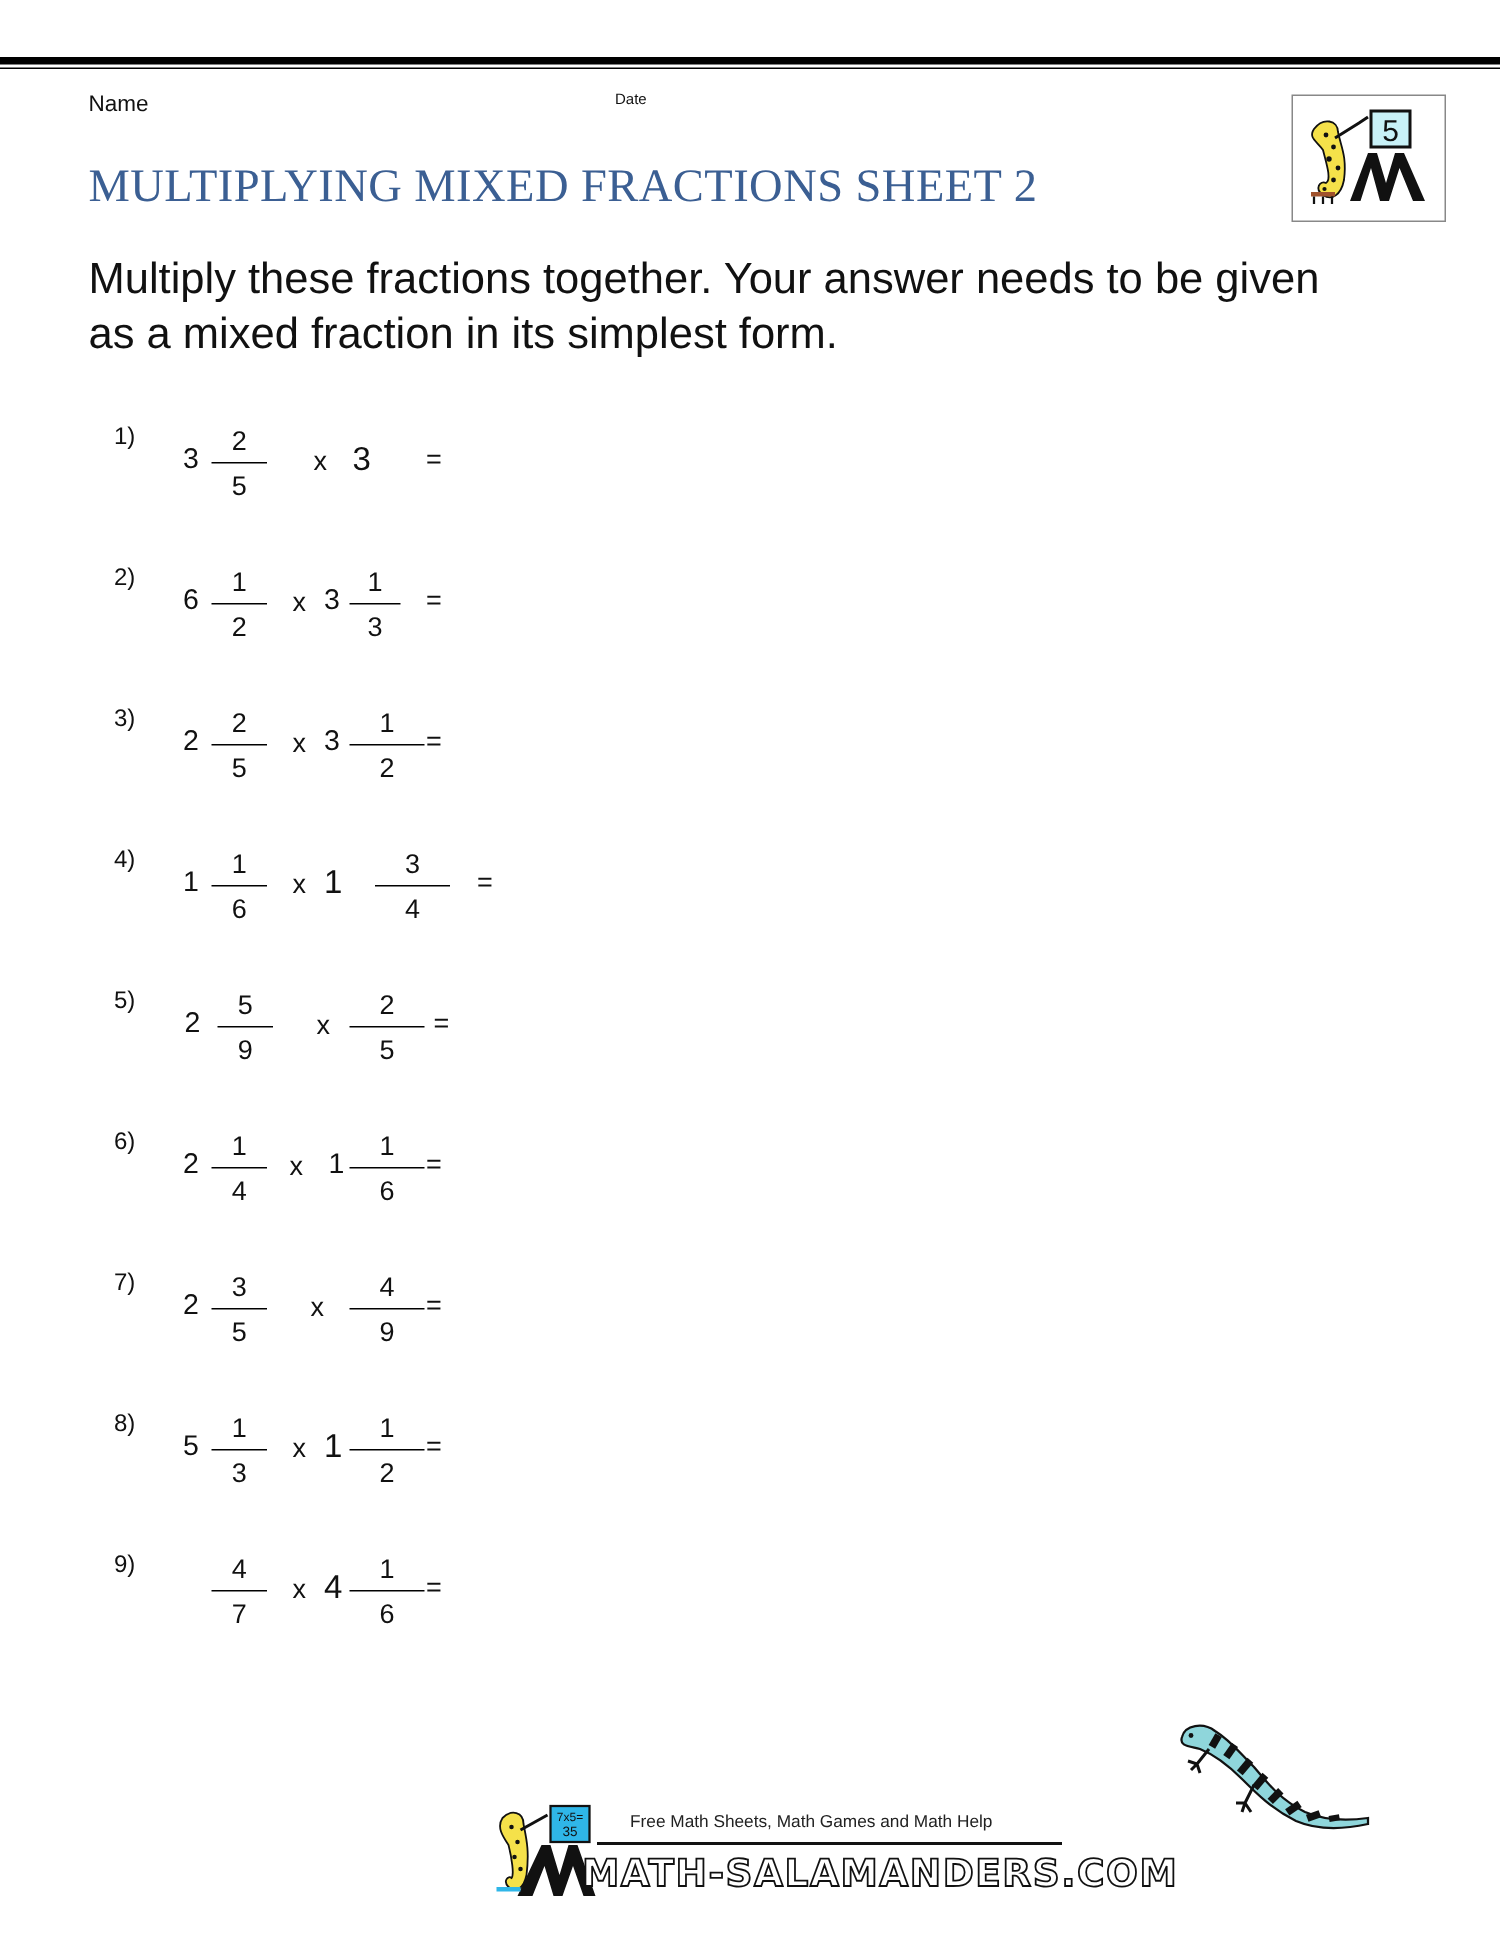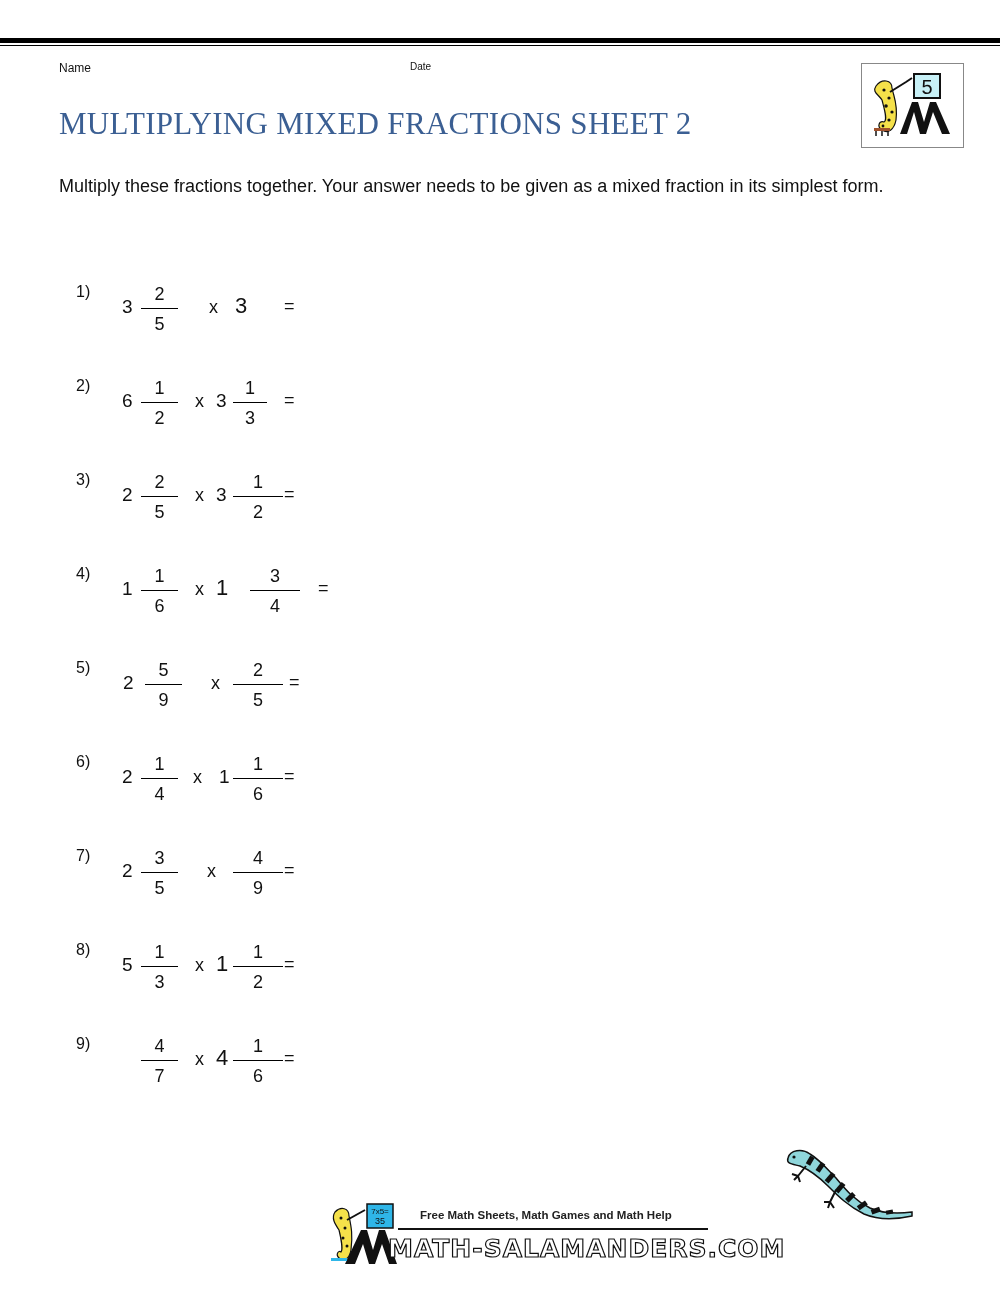--- a/index.html
+++ b/index.html
@@ -1,36 +1,36 @@
 <!DOCTYPE html>
 <html><head>
 <meta charset="utf-8">
 <style>
   html, body { margin: 0; padding: 0; background: #ffffff; }
   body { width: 1000px; height: 1294px; position: relative; overflow: hidden; font-family: "Liberation Sans", sans-serif; color: #111; }
   .topbar { position: absolute; left: 0; top: 38px; width: 1000px; height: 5px; background: #000; }
   .topbar2 { position: absolute; left: 0; top: 45px; width: 1000px; height: 1px; background: #000; }
-  .name-label { position: absolute; left: 59px; top: 61px; font-size: 12px; }
+  .name-label { position: absolute; left: 59px; top: 61px; font-size: 15px; }
   .date-label { position: absolute; left: 410px; top: 61px; font-size: 10px; }
   .title { position: absolute; left: 59px; top: 106px; font-family: "Liberation Serif", serif; font-size: 31px; color: #3b5f93; letter-spacing: 0.3px; }
   .logo-box { position: absolute; left: 861px; top: 63px; width: 101px; height: 83px; border: 1px solid #888; background: #fff; }
-  .instructions { position: absolute; left: 59px; top: 168px; width: 840px; font-size: 18px; line-height: 37px; }
+  .instructions { position: absolute; left: 59px; top: 168px; width: 840px; font-size: 29px; line-height: 37px; }
   .problem { position: absolute; left: 0; width: 500px; height: 70px; }
   .pnum { position: absolute; left: 76px; top: 0; font-size: 16px; }
   .whole { position: absolute; font-size: 19px; }
   .whole.big { font-size: 22px; }
   .frac { position: absolute; text-align: center; font-size: 18px; }
   .frac .num { display: block; height: 24px; line-height: 24px; }
   .frac .bar { display: block; height: 1px; background: #000; margin: 2px 0 3px 0; }
   .frac .den { display: block; height: 24px; line-height: 24px; }
   .op { position: absolute; font-size: 18px; }
   .eq { position: absolute; font-size: 18px; }
   .salamander { position: absolute; left: 780px; top: 1140px; width: 140px; height: 90px; }
   .footer-logo { position: absolute; left: 325px; top: 1200px; width: 390px; height: 70px; }
-  .footer-tag { position: absolute; left: 420px; top: 1209px; font-size: 11.5px; font-weight: bold; color: #222; }
+  .footer-tag { position: absolute; left: 420px; top: 1209px; font-size: 11.5px; font-weight: normal; color: #222; }
   .footer-line { position: absolute; left: 398px; top: 1228px; width: 310px; height: 2px; background: #111; }
   .footer-site { position: absolute; left: 388px; top: 1234px; font-family: "DejaVu Sans", sans-serif; font-size: 25px; letter-spacing: 1px; color: #fff; -webkit-text-stroke: 1.2px #111; font-weight: bold; }
 </style>
 </head>
 <body>
 
 <div class="topbar"></div>
 <div class="topbar2"></div>
 
 <div class="name-label">Name</div>

